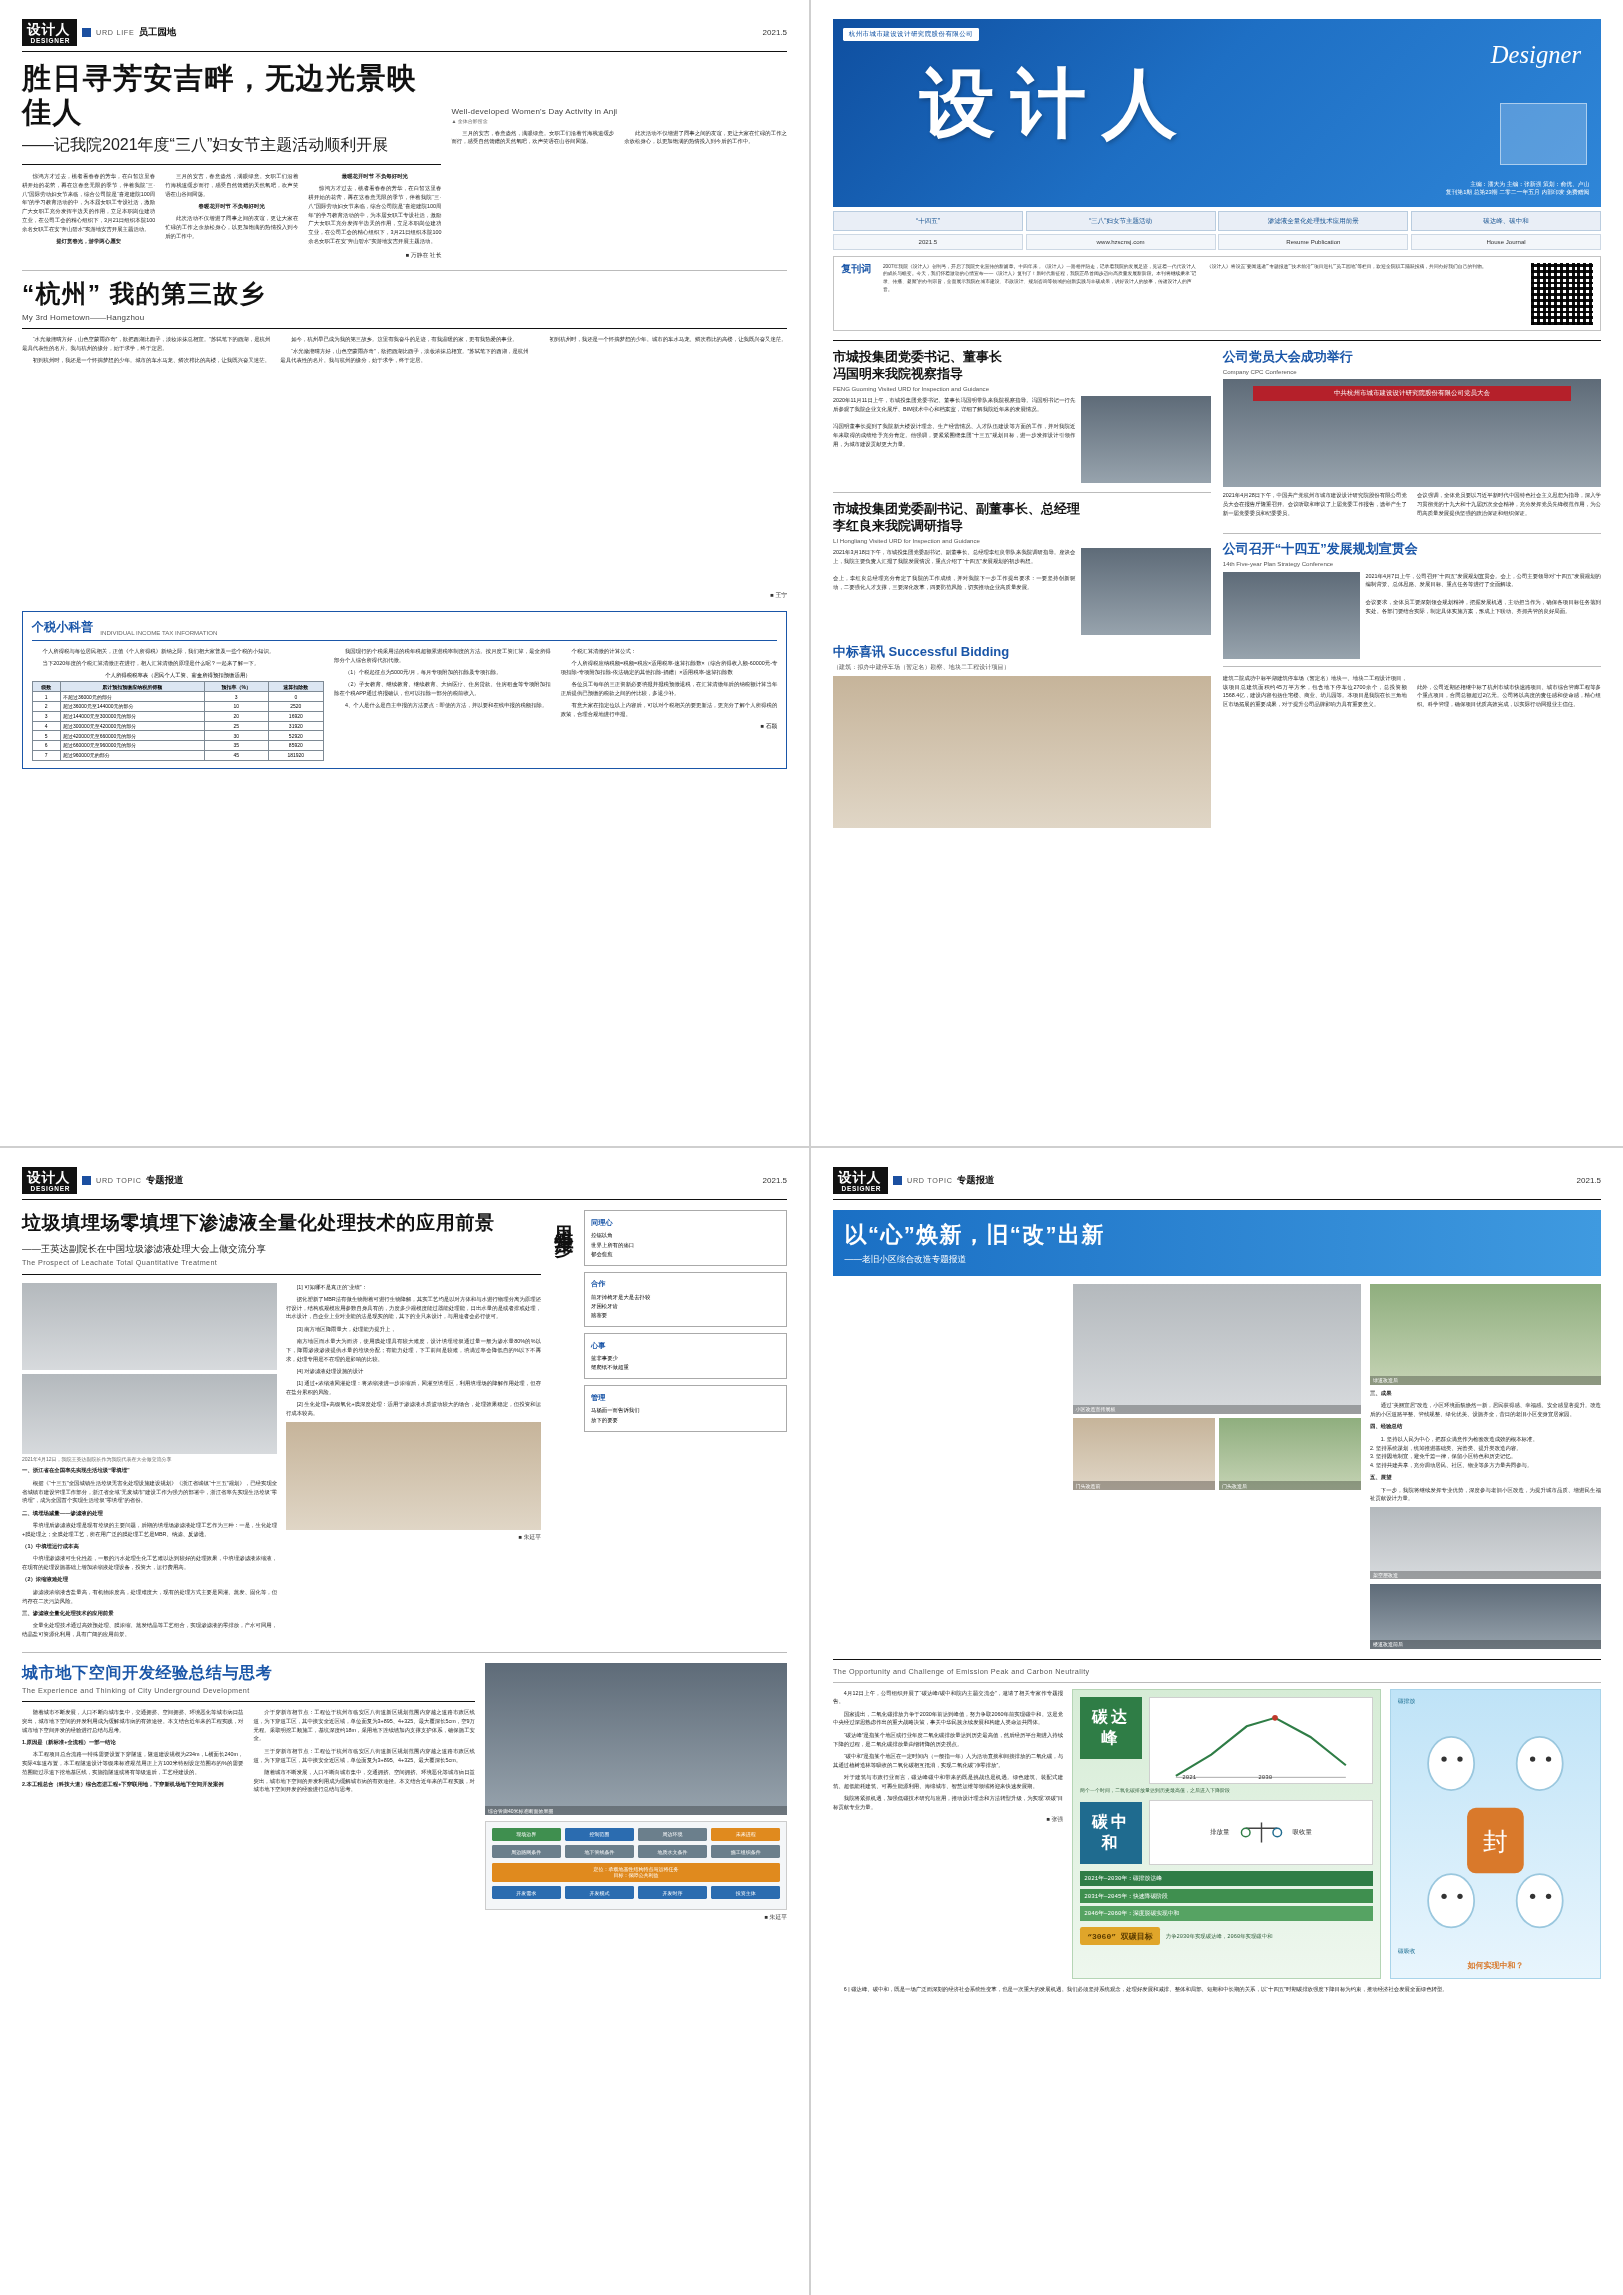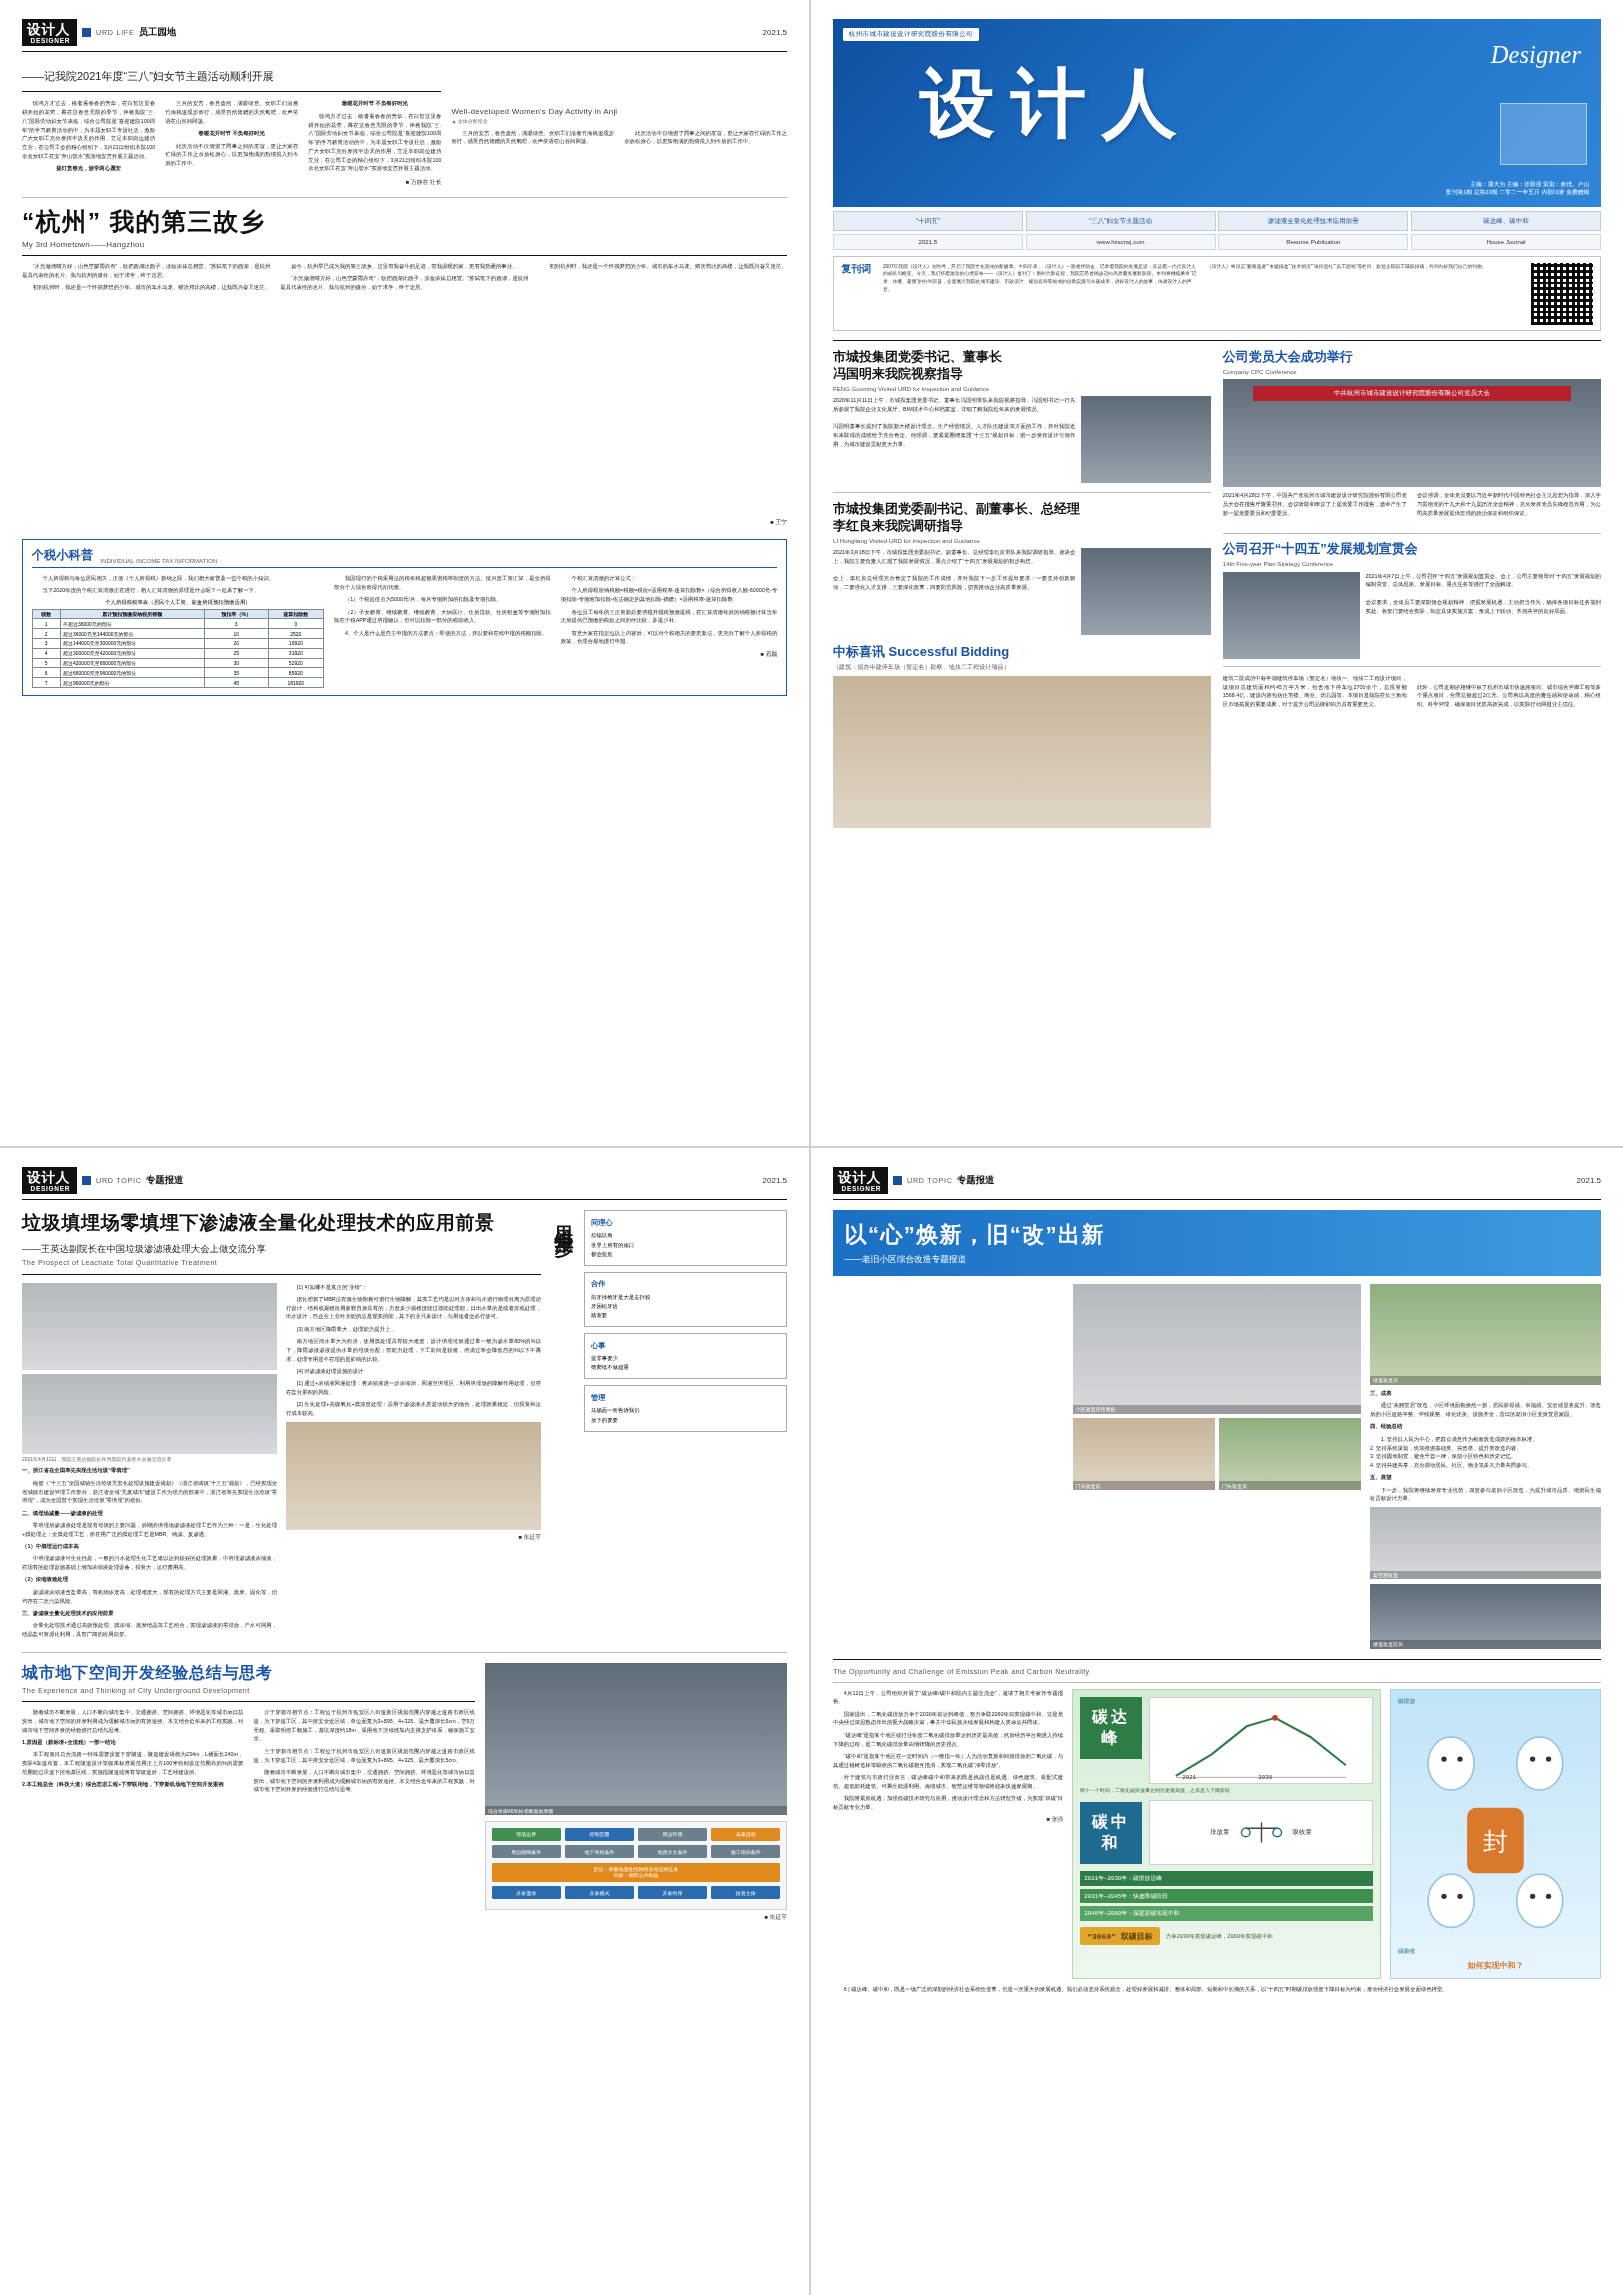--- a/index.html
+++ b/index.html
@@ -18,21 +18,21 @@
   .masthead { display:flex; align-items:center; border-bottom:1.4px solid #111; padding-bottom:5px; margin-bottom:10px;}
   .logo-blk { background:#111; color:#fff; font-weight:bold; font-size:13.7px; padding:2.2px 6.5px 2.2px 5px; letter-spacing:0.7px; }
   .logo-blk .en { font-size:6.5px; letter-spacing:0.7px; display:block; text-align:right; margin-top:-2.2px;}
   .mast-sq { width:9.4px; height:9.4px; background:#1b4fa0; margin:0 5px; }
   .mast-en { font-size:7.2px; color:#555; letter-spacing:0.7px; margin-right:4.3px;}
   .mast-cn { font-size:9.4px; color:#111; font-weight:bold; }
   .mast-date { margin-left:auto; font-size:8px; color:#333; }
 
   
   .h1 { font-size:29px; font-weight:bold; letter-spacing:1.4px; color:#111; line-height:1.15; }
-  .sub-cn { font-size:11px; color:#222; margin-top:6.5px; }
+  .sub-cn { font-size:16px; color:#222; margin-top:6.5px; }
   .sub-en { font-size:8px; color:#444; letter-spacing:0.2px; }
   .rule { height:1.4px; background:#111; margin:7.2px 0; }
   .rule.thin { height:0.7px; background:#bbb; }
   .body-cn { font-size:5.4px; line-height:1.62; color:#222; text-align:justify; }
   .body-cn p { margin:0 0 3.6px 0; text-indent:2em; }
   .cap { font-size:5px; color:#666; margin-top:2.2px; }
   .byline { font-size:5.8px; color:#333; text-align:right; margin-top:2.9px;}
   .sec-h { font-size:16px; font-weight:bold; color:#111; letter-spacing:0.7px;}
   .sec-h.blue { color:#1a56a8; }
   .sec-en { font-size:7.2px; color:#555; letter-spacing:0.4px; margin-top:2.2px;}
@@ -122,20 +122,21 @@
         <span class="en">DESIGNER</span>
       </div>
       <div class="mast-sq"></div>
       <div class="mast-en">URD LIFE</div>
       <div class="mast-cn">员工园地</div>
       <div class="mast-date">2021.5</div>
     </div>
 
     <div class="p1-top">
       <div class="p1-left">
+        <div class="h1">胜日寻芳安吉畔，无边光景映佳人</div>
         <div class="sub-cn">——记我院2021年度“三八”妇女节主题活动顺利开展</div>
         <div class="rule"></div>
         <div class="cols3 body-cn">
           <p>惊鸿方才过去，桃者看春春的芳华，在白皙这里春耕开始的花蕾，再在这春意无限的季节，伴着我院“三·八”国际劳动妇女节来临，综合公司院是“喜迎建院100周年”的学习教育活动的中，为本届女职工专设社活，激励广大女职工充分发挥半边天的作用，立足本职岗位建功立业，在公司工会的精心组织下，3月21日组织本院100余名女职工在安“奔山碧水”实游地安吉开展主题活动。</p>
           <p style="text-align:center;font-weight:bold;text-indent:0">提灯赏春光，游学两心愿安</p>
           <p>三月的安吉，春意盎然，满眼绿意。女职工们沿着竹海栈道缓步而行，感受自然馈赠的天然氧吧，欢声笑语在山谷间回荡。</p>
           <p style="text-align:center;font-weight:bold;text-indent:0">春暖花开时节 不负每好时光</p>
           <p>此次活动不仅增进了同事之间的友谊，更让大家在忙碌的工作之余放松身心，以更加饱满的热情投入到今后的工作中。</p>
           <p style="text-align:center;font-weight:bold;text-indent:0">最暖花开时节 不负每好时光</p>
           <p>惊鸿方才过去，桃者看春春的芳华，在白皙这里春耕开始的花蕾，再在这春意无限的季节，伴着我院“三·八”国际劳动妇女节来临，综合公司院是“喜迎建院100周年”的学习教育活动的中，为本届女职工专设社活，激励广大女职工充分发挥半边天的作用，立足本职岗位建功立业，在公司工会的精心组织下，3月21日组织本院100余名女职工在安“奔山碧水”实游地安吉开展主题活动。</p>

